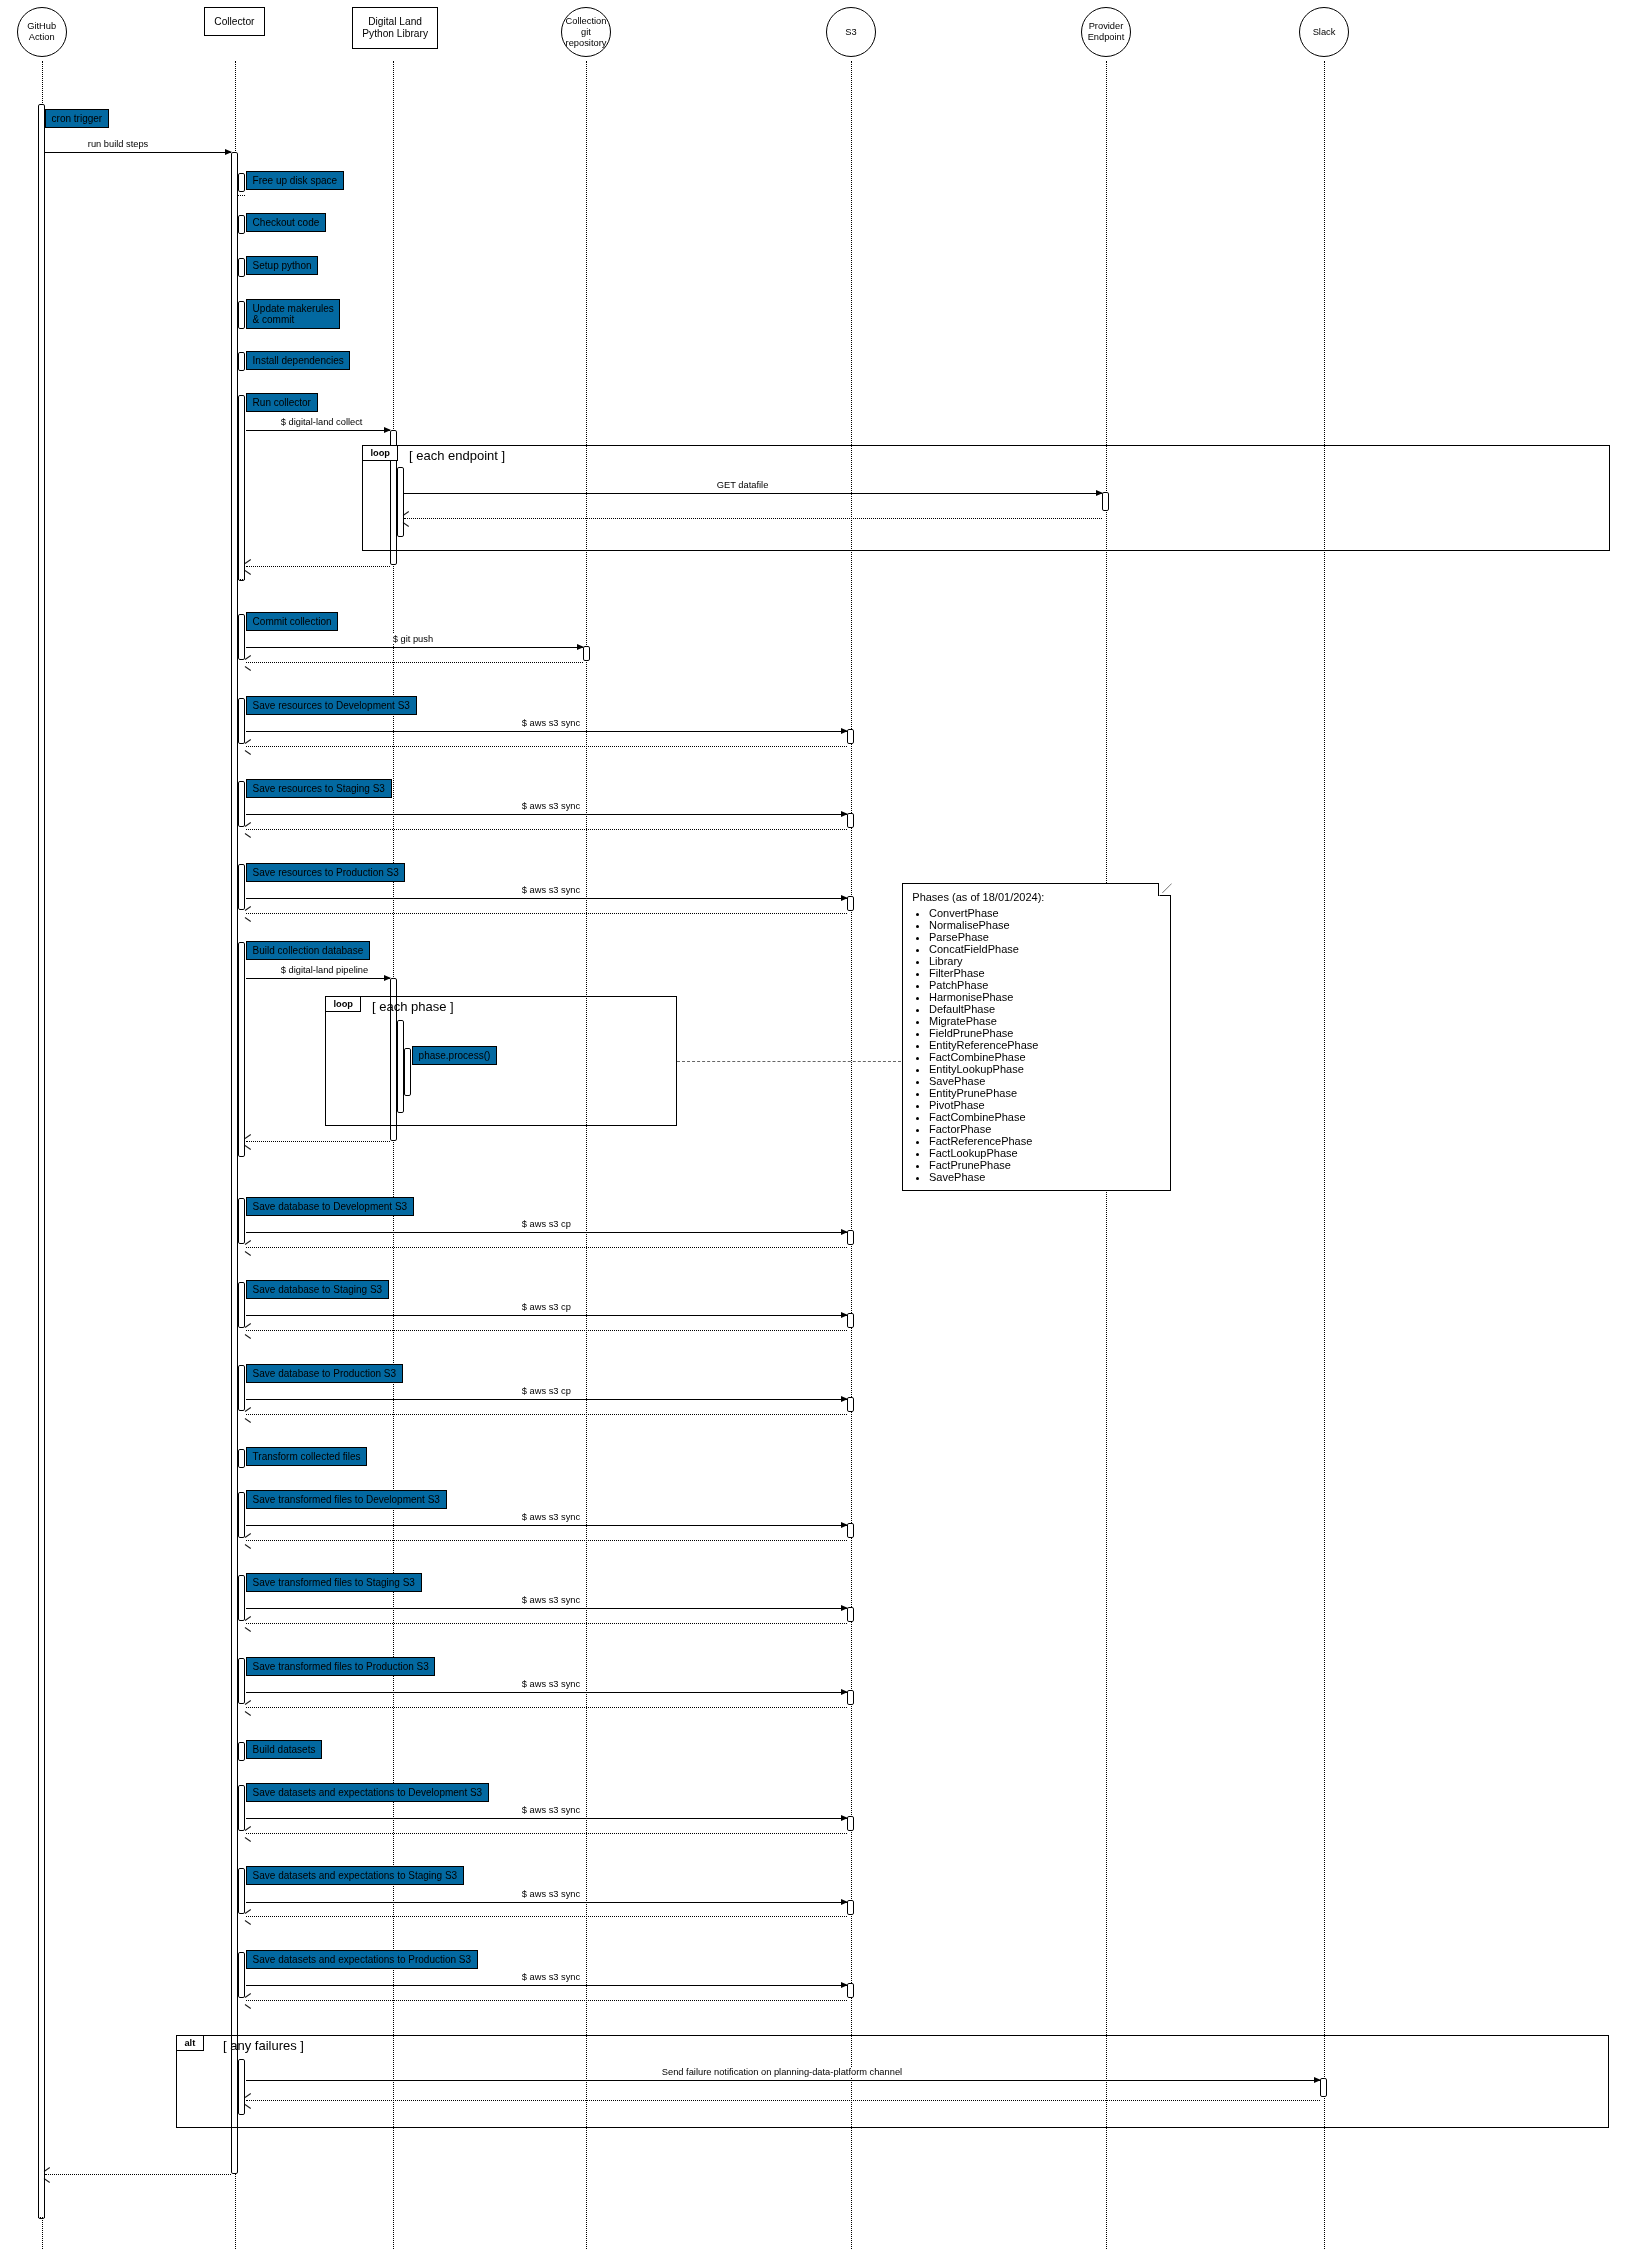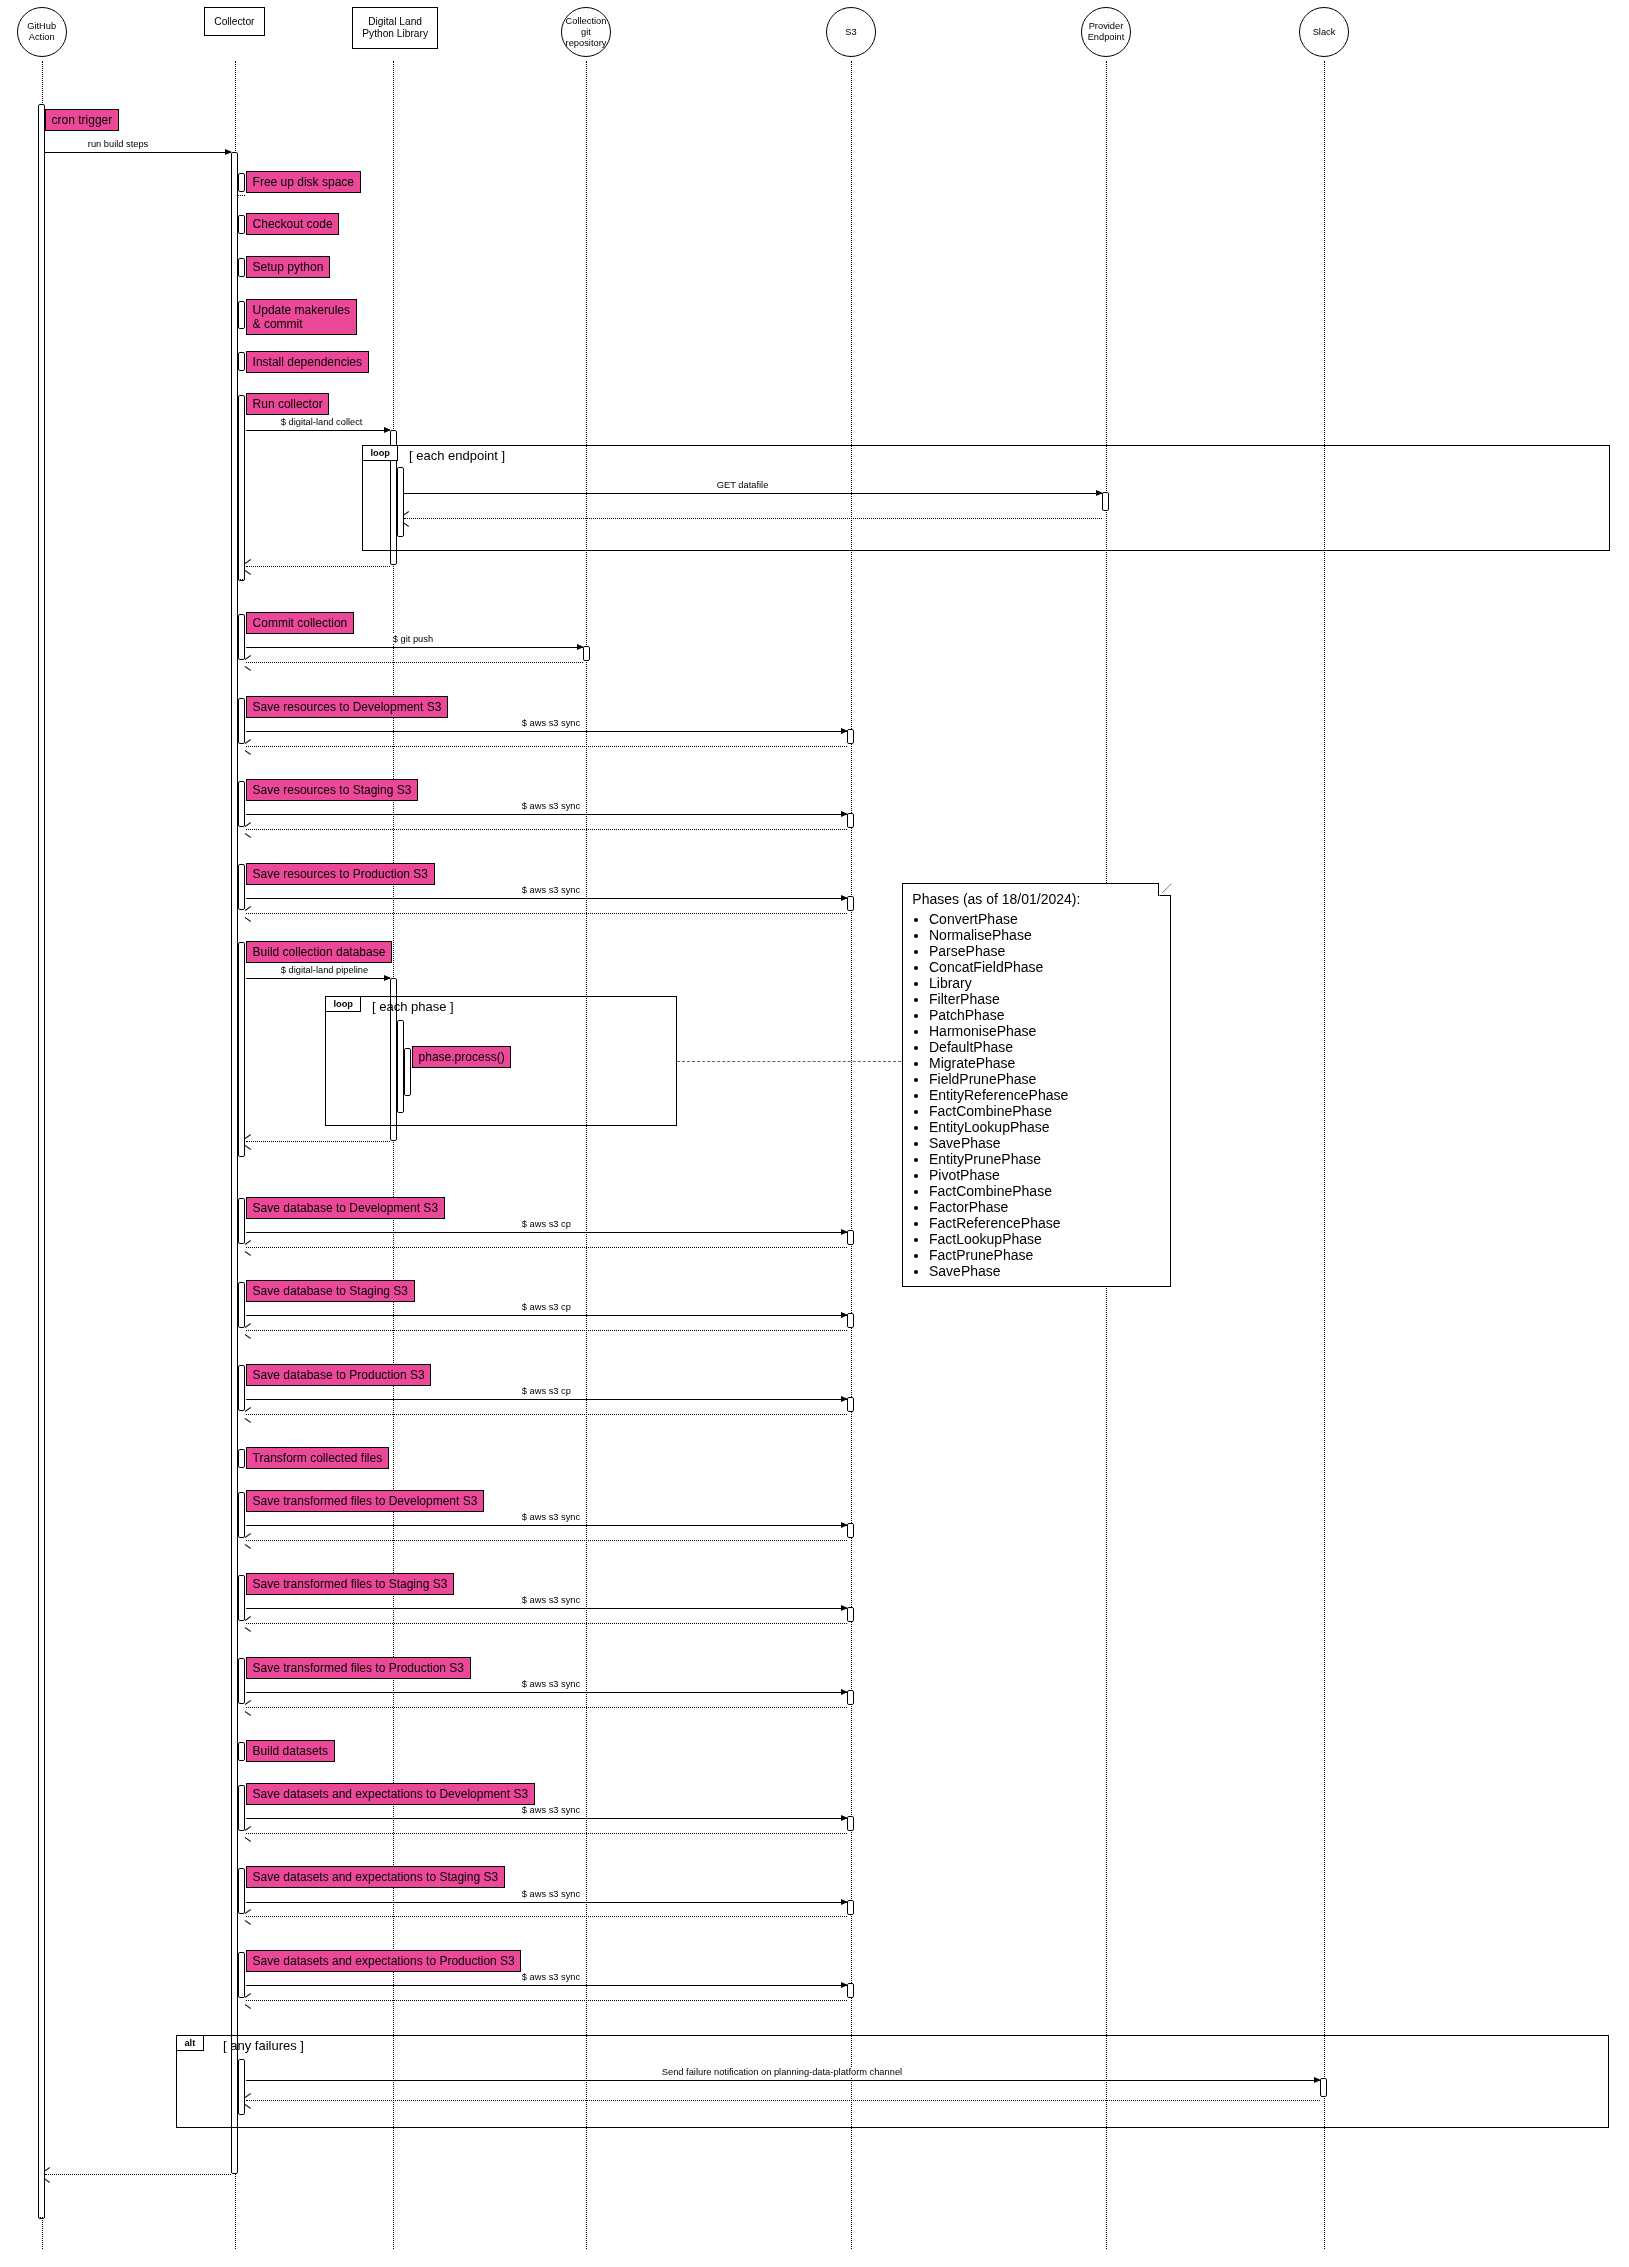--- a/index.html
+++ b/index.html
@@ -24,29 +24,29 @@
   .arrow .head-l { position: absolute; left: -0.9px; top: -3.7px; width: 0; height: 0; border-right: 7.4px solid #000; border-top: 3.7px solid transparent; border-bottom: 3.7px solid transparent; }
   .arrow.dashed .head-l, .arrow.dashed .head-r { opacity: 0.9; }
   .arrow.dashed .head-l { border-right: 7.4px solid transparent; border-top: none; border-bottom: none; width: 7.4px; height: 7.4px; top: -3.7px; }
   .arrow.dashed .head-l::before { content: ""; position: absolute; left: 0; top: 0; width: 7.4px; height: 0.9px; background: #000; transform: rotate(-35deg); transform-origin: left; }
   .arrow.dashed .head-l::after { content: ""; position: absolute; left: 0; top: 6.5px; width: 7.4px; height: 0.9px; background: #000; transform: rotate(35deg); transform-origin: left; }
 
   .fragment { position: absolute; border: 0.9px solid #000; z-index: 3; background: rgba(255,255,255,0); }
   .fragment .tag { position: absolute; top: 0; left: 0; border-right: 0.9px solid #000; border-bottom: 0.9px solid #000; padding: 1.9px 7.4px; font-weight: bold; background: #fff; font-size: 9.3px; }
   .fragment .guard { position: absolute; top: 1.9px; left: 46px; font-size: 13px; }
 
-  .note { position: absolute; border: 0.9px solid #000; background: #fff; padding: 7.4px 9.3px; font-size: 14px; z-index: 6; }
+  .note { position: absolute; border: 0.9px solid #000; background: #fff; padding: 7.4px 9.3px; font-size: 11px; z-index: 6; }
   .note .fold { position: absolute; top: -0.9px; right: -0.9px; width: 13px; height: 13px; background: #fff; border-left: 0.9px solid #000; border-bottom: 0.9px solid #000; }
   .note .fold::after { content: ""; position: absolute; top: 0; left: 0; border-top: 13px solid #fff; border-right: 13px solid transparent; }
   .note .fold::before { content: ""; position: absolute; top: 0; right: 0; width: 13px; height: 0.9px; background: #000; transform: rotate(-45deg); transform-origin: top right; }
   .note ul { margin: 3.7px 0 0 0; padding-left: 16.7px; }
   .note li { margin: 0; }
 
   .self-msg { position: absolute; z-index: 5; }
-  .self-msg .box { border: 0.9px solid #000; padding: 2.8px 5.6px; background: #ec4899; font-size: 12px; white-space: nowrap; display: inline-block; }
+  .self-msg .box { border: 0.9px solid #000; padding: 2.8px 5.6px; background: #0369a1; font-size: 10px; white-space: nowrap; display: inline-block; }
 
 </style>
 </head>
 <body>
 
 <div class="canvas">
 
   <div class="participant circle" style="left:16.7px"><div class="head">GitHub<br>Action</div></div>
   <div class="participant" style="left:204px"><div class="head">Collector</div></div>
   <div class="participant" style="left:352px"><div class="head">Digital Land<br>Python Library</div></div>

